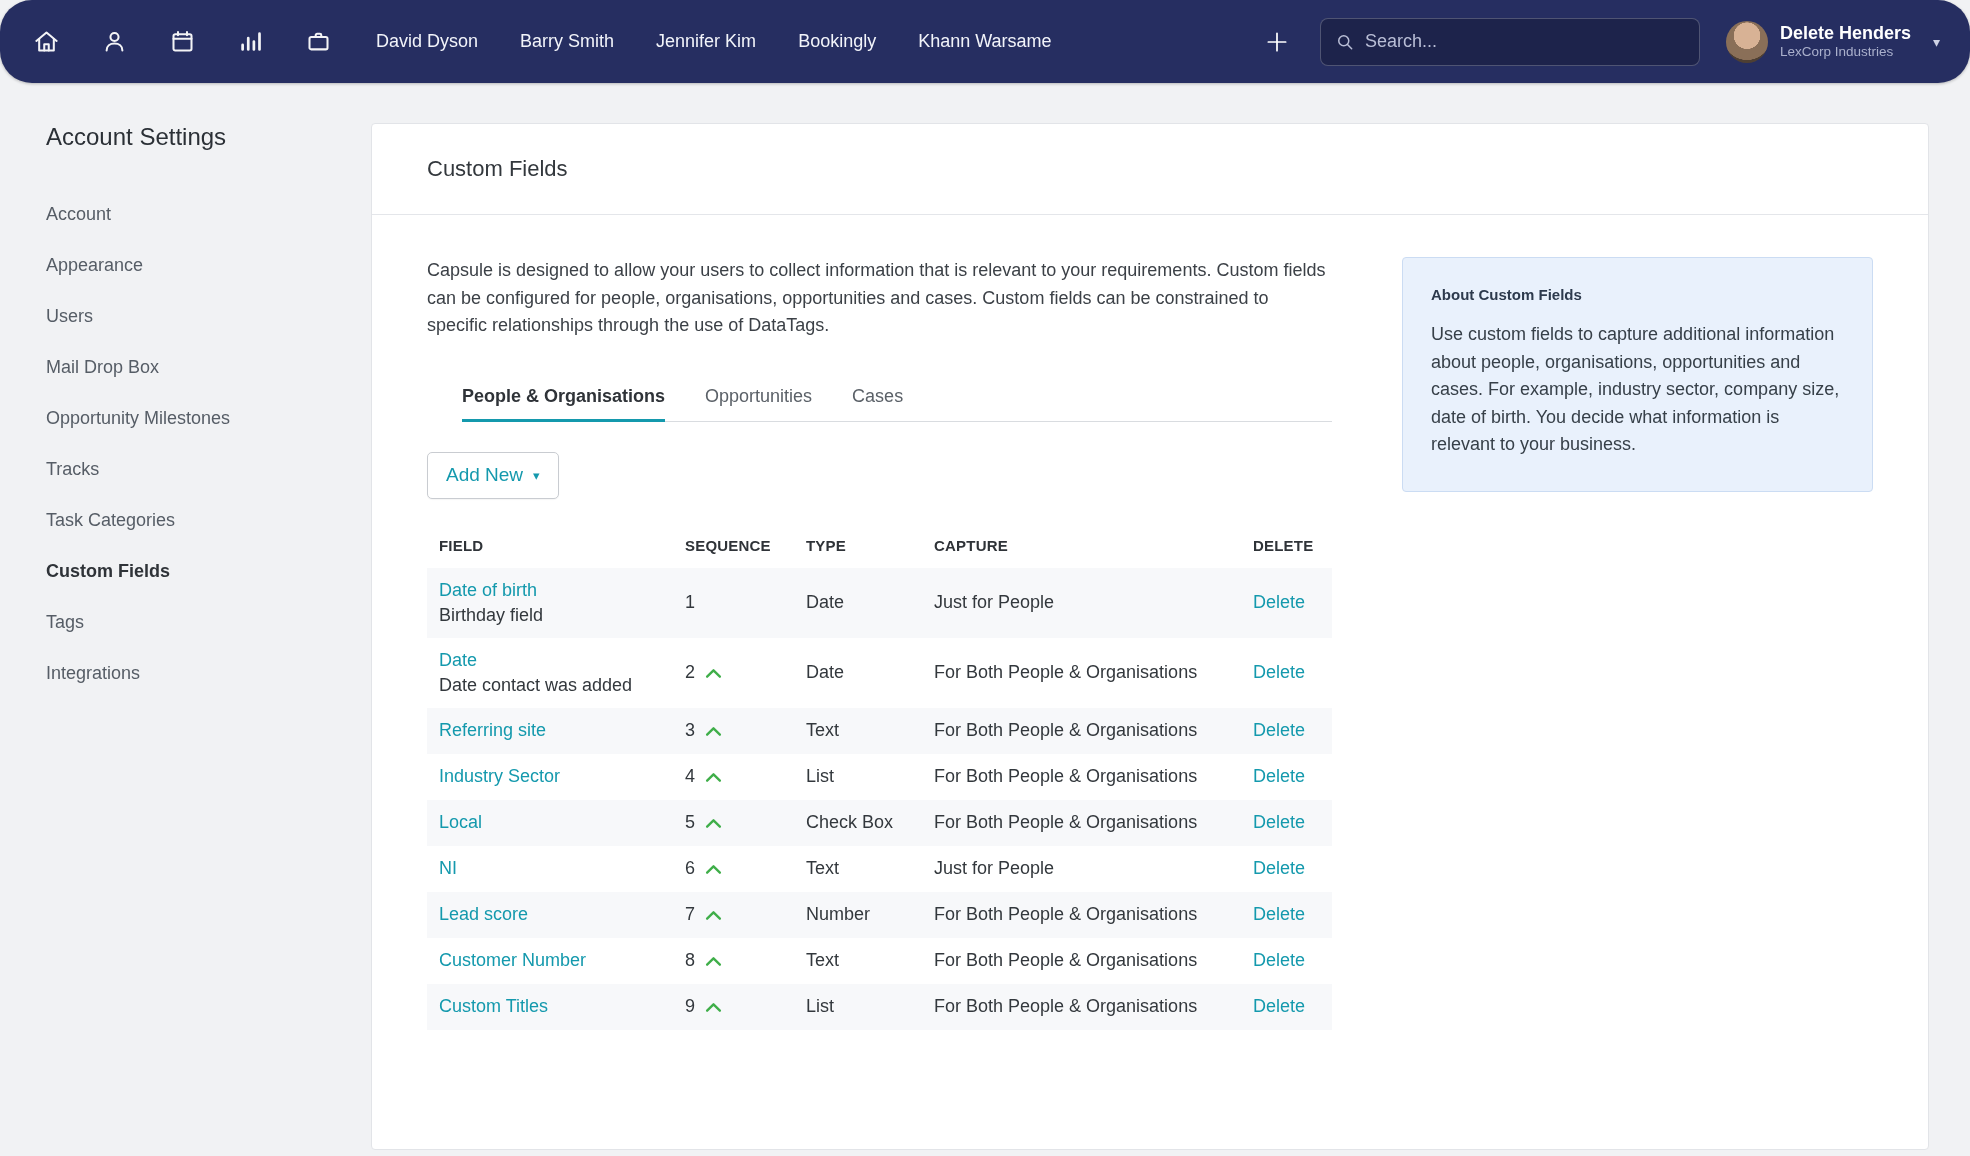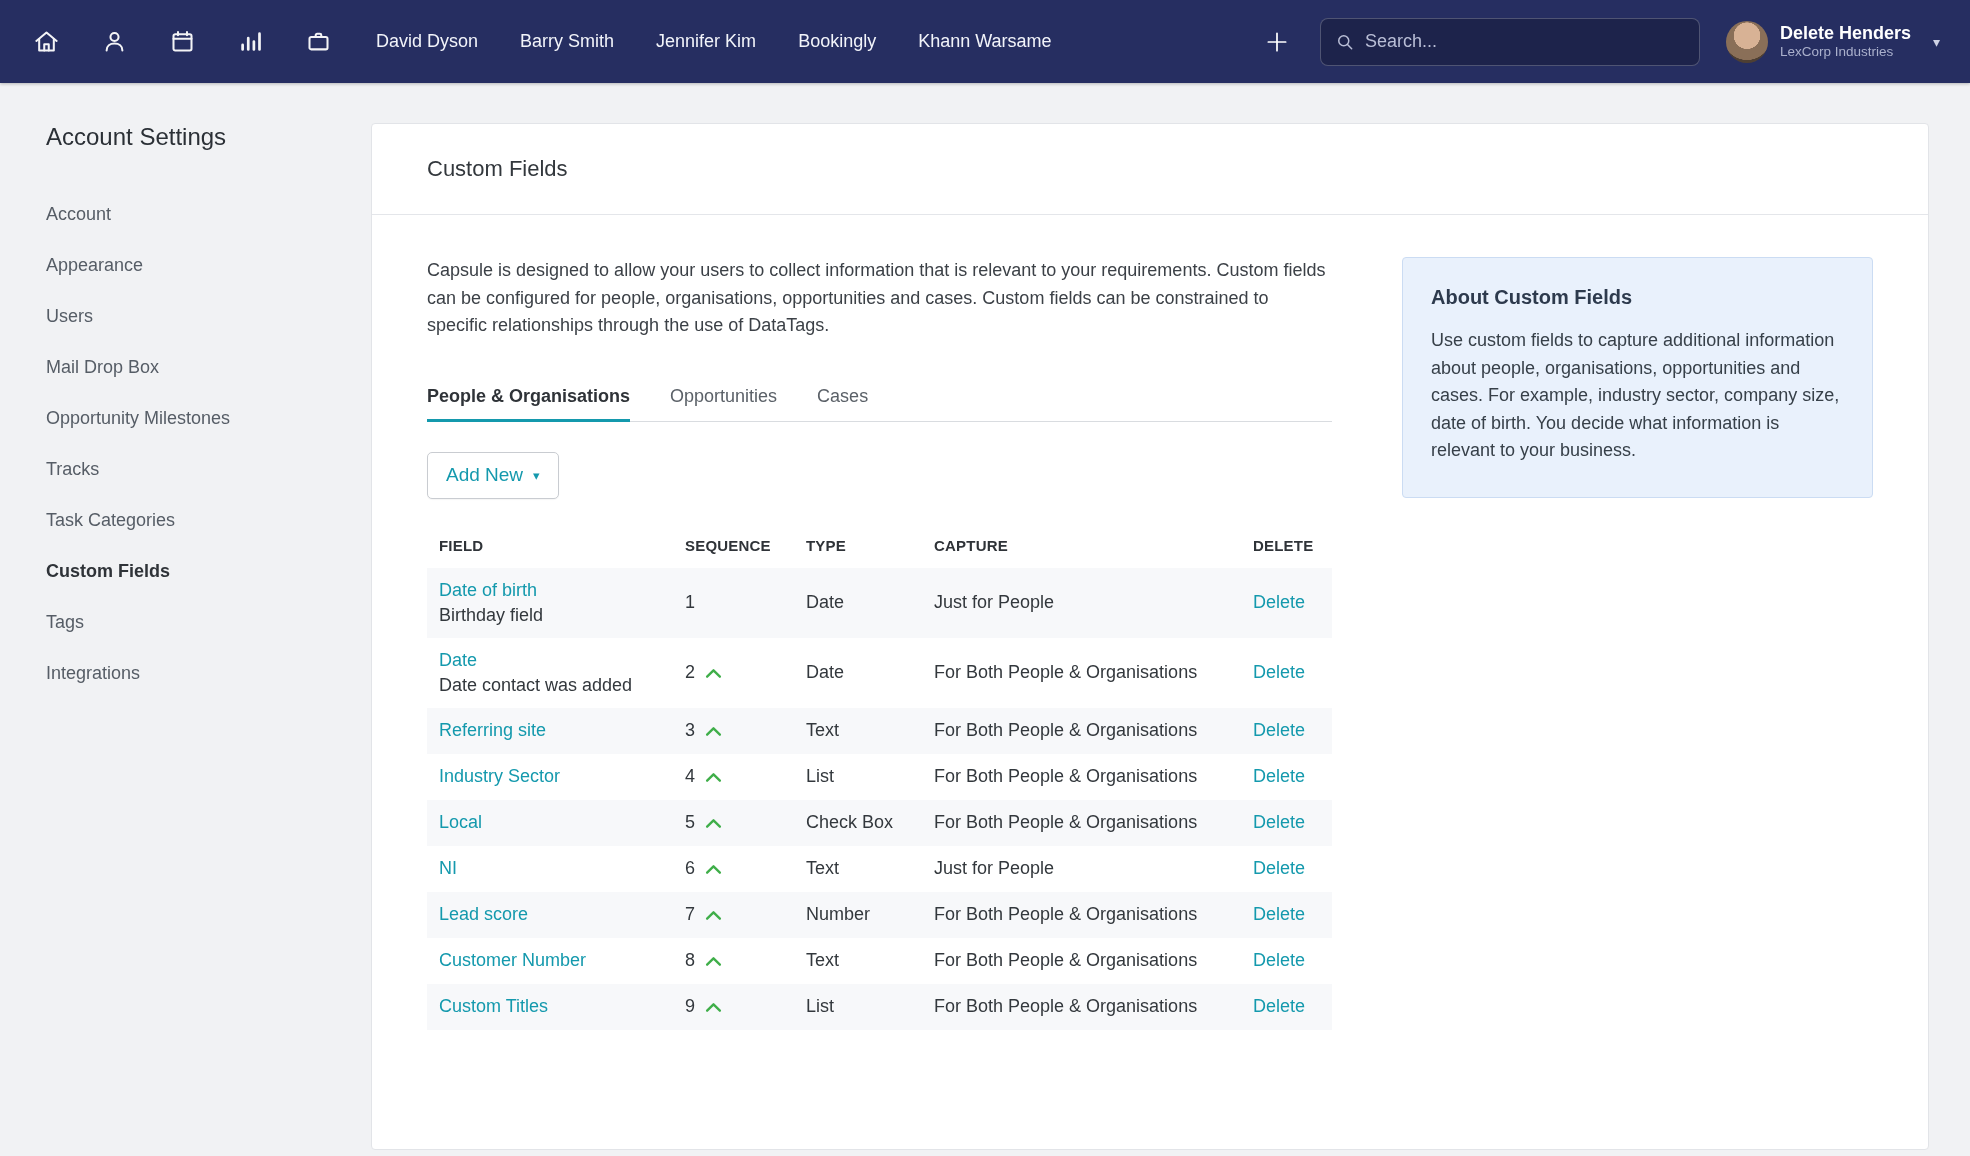--- a/index.html
+++ b/index.html
@@ -6,21 +6,21 @@
   html,body { width:1970px; height:1156px; }
   body {
     font-family:"Liberation Sans","DejaVu Sans",sans-serif;
     background:#f1f2f4; color:#33383d; overflow:hidden;
   }
   .screen { width:1970px; height:1156px; position:relative; display:flex; flex-direction:column; }
 
   
   .topnav {
     height:83px; background:#262e61; display:flex; align-items:center;
-    padding:0 30px; flex:0 0 83px; box-shadow:0 1px 3px rgba(0,0,0,.25);
+    padding:0 30px; flex:0 0 83px; box-shadow:0 1px 3px rgba(0,0,0,.25);border-radius:32px;
   }
   .nav-icons { display:flex; align-items:center; gap:36px; }
   .nav-icon-btn { width:32px; height:32px; display:flex; align-items:center; justify-content:center; cursor:pointer; opacity:.95; }
   .nav-icon-btn svg { stroke:#ffffff; fill:none; stroke-width:1.8; stroke-linecap:round; stroke-linejoin:round; }
   .nav-links { display:flex; align-items:center; gap:42px; margin-left:42px; }
   .nav-link { color:#f2f4fa; font-size:18px; cursor:pointer; white-space:nowrap; }
   .nav-right { margin-left:auto; display:flex; align-items:center; gap:26px; }
   .plus-btn { width:34px; height:34px; display:flex; align-items:center; justify-content:center; cursor:pointer; }
   .plus-btn svg { stroke:#fff; stroke-width:1.6; stroke-linecap:round; }
   .searchbox {
@@ -60,21 +60,21 @@
   }
   .card-header { height:91px; flex:0 0 91px; display:flex; align-items:center; padding:0 55px; border-bottom:1px solid #e4e6ea; }
   .card-header h2 { font-size:22px; font-weight:500; color:#33383d; }
   .card-body { display:flex; padding:42px 55px; gap:70px; overflow:hidden; }
   .left-col { width:905px; flex:0 0 905px; }
   .right-col { width:471px; flex:0 0 471px; }
 
   .desc { font-size:18px; line-height:27.5px; color:#3c4147; margin-bottom:46px; }
 
   
-  .tabs { display:flex; border-bottom:1px solid #d9dce0; }
+  .tabs { display:flex; border-bottom:1px solid #d9dce0;margin-left:35px; }
   .tab { font-size:18px; color:#5b6168; padding-bottom:14px; margin-right:40px; margin-bottom:-1px; cursor:pointer; }
   .tab.active { color:#2f3338; font-weight:700; border-bottom:3px solid #1499ad; padding-bottom:12px; }
 
   
   .add-new {
     margin-top:30px; height:47px; display:inline-flex; align-items:center; gap:10px;
     padding:0 18px; background:#fff; border:1px solid #c9ccd1; border-radius:5px;
     color:#1499ad; font-size:19px; font-family:inherit; cursor:pointer;
     box-shadow:0 1px 1px rgba(0,0,0,.04);
   }
@@ -87,21 +87,21 @@
   th { text-align:left; font-size:15px; font-weight:700; color:#2f3338; padding:6px 12px 14px; letter-spacing:.2px; }
   td { font-size:18px; color:#33383d; padding:12px 12px; vertical-align:middle; }
   tbody tr:nth-child(odd) { background:#f7f8fa; }
   a.field-link, a.delete-link { color:#1499ad; text-decoration:none; cursor:pointer; }
   .field-sub { color:#33383d; margin-top:4px; }
   .seq-cell { white-space:nowrap; }
   .move-up { margin-left:10px; cursor:pointer; display:inline-block; vertical-align:-1px; }
 
   
   .about-box { background:#e9f1fc; border:1px solid #cbdcf3; border-radius:4px; padding:28px 28px 32px; }
-  .about-box h3 { font-size:20px; font-weight:700; color:#2d3a4d; margin-bottom:18px; }
+  .about-box h3 { font-size:15px; font-weight:700; color:#2d3a4d; margin-bottom:18px; }
   .about-box p { font-size:18px; line-height:27.5px; color:#374049; }
 </style>
 </head>
 <body>
 
 <div class="screen">
 
   <header class="topnav">
     <div class="nav-icons">
       <span class="nav-icon-btn">

